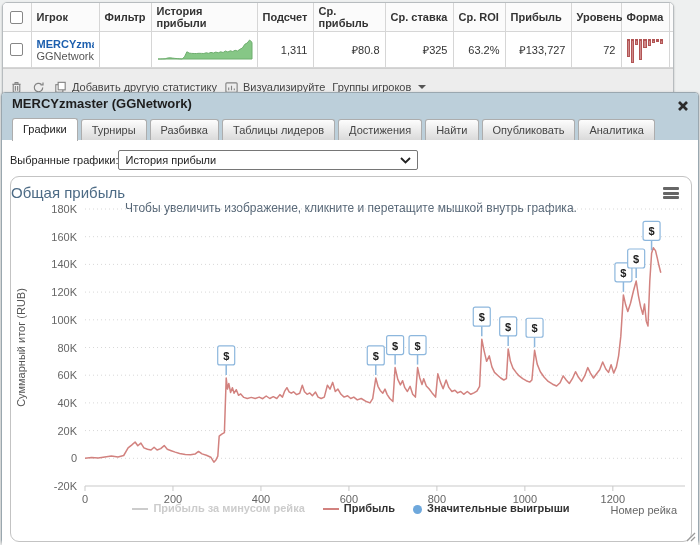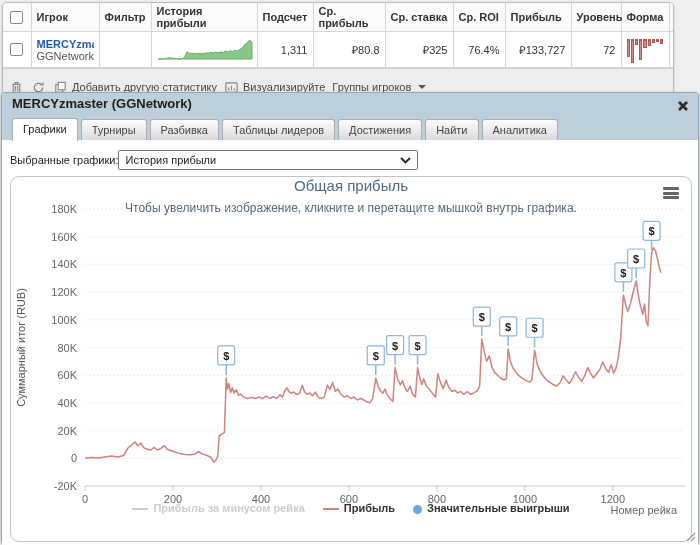--- a/index.html
+++ b/index.html
@@ -38,21 +38,21 @@
     border-radius:3px 3px 0 0; padding:4px 10px 4px 10px; color:#444; cursor:pointer; white-space:nowrap; }
   .tab.active { background:#fff; color:#222; padding-bottom:6px; position:relative; top:1px; }
   .panel-body { background:#fff; padding:8px; border-radius:0 0 4px 4px; }
   .select-row { display:flex; align-items:center; padding:2px 0 6px 0; color:#222; }
   .fake-select { width:300px; height:20px; border:1px solid #767676; border-radius:2px; background:#fff;
     display:flex; align-items:center; justify-content:space-between; padding:0 6px; cursor:pointer; }
   .fake-select .chev svg { display:block; }
 
   
   .chart-box { position:relative; width:682px; height:366px; border:1px solid #c3c3c3; border-radius:9px; background:#fff; }
-  .chart-title { position:absolute; top:0; left:0; right:0; text-align:center; font-size:15px; color:#4d6b85; }
+  .chart-title { position:absolute; top:7px; left:0; right:0; text-align:left; font-size:15px; color:#4d6b85; }
   .chart-subtitle { position:absolute; top:24px; left:0; right:0; text-align:center; font-size:12px; color:#566676; }
   .chart-menu { position:absolute; top:10px; right:12px; width:16px; height:12px; display:flex; flex-direction:column; justify-content:space-between; cursor:pointer; }
   .chart-menu span { height:3px; background:#666; border-radius:1px; }
   .chart-svg { position:absolute; left:0; top:0; }
   .legend { position:absolute; left:0; right:0; top:325px; text-align:center; font-weight:bold; color:#333; }
   .legend .li { display:inline-block; margin:0 9px; white-space:nowrap; }
   .legend .dash { display:inline-block; width:16px; height:2px; vertical-align:middle; margin-right:5px; }
   .legend .dot { display:inline-block; width:9px; height:9px; border-radius:50%; vertical-align:middle; margin-right:5px; }
   .legend .li.disabled { color:#ccc; }
   .xlabel { position:absolute; right:14px; top:327px; color:#666; font-weight:normal; }
@@ -107,21 +107,21 @@
         </td>
         <td></td>
         <td>
           <svg id="sparkline" width="96" height="24">
               <path d="M1,22 L1.0,22.0 L3.4,22.0 L5.8,21.9 L8.2,21.8 L10.6,21.0 L13.1,20.8 L15.5,21.1 L17.9,21.4 L20.3,21.6 L22.7,21.8 L25.1,22.0 L27.5,19.8 L29.9,14.8 L32.3,16.1 L34.7,16.4 L37.2,16.5 L39.6,16.5 L42.0,16.3 L44.4,16.4 L46.8,16.5 L49.2,15.8 L51.6,16.3 L54.0,15.4 L56.4,16.0 L58.8,15.1 L61.3,15.8 L63.7,14.8 L66.1,15.5 L68.5,14.0 L70.9,15.0 L73.3,13.8 L75.7,14.5 L78.1,13.3 L80.5,14.0 L82.9,12.3 L85.4,11.0 L87.8,7.3 L90.2,6.0 L92.6,3.0 L95.0,5.3 L95,22 Z" fill="#86c786" stroke="#6fae6f" stroke-width="1"></path>
             </svg>
         </td>
         <td class="num">1,311</td>
         <td class="num">₽80.8</td>
         <td class="num">₽325</td>
-        <td class="num">76.4%</td>
+        <td class="num">63.2%</td>
         <td class="num">₽133,727</td>
         <td class="num">72</td>
         <td>
             <div class="formbars" id="formbars">
               <span style="height: 18px; background: rgb(207, 138, 138);"></span>
               <span style="height: 24px; background: rgb(207, 138, 138);"></span>
               <span style="height: 6px; background: rgb(207, 138, 138);"></span>
               <span style="height: 21px; background: rgb(207, 138, 138);"></span>
               <span style="height: 9px; background: rgb(207, 138, 138);"></span>
               <span style="height: 7px; background: rgb(207, 138, 138);"></span>
@@ -188,20 +188,21 @@
           <line x1="10" y1="2" x2="2" y2="10"></line>
       </svg>
     </span>
     <div class="tabstrip" id="tabstrip">
         <div class="tab active">Графики</div>
         <div class="tab">Турниры</div>
         <div class="tab">Разбивка</div>
         <div class="tab">Таблицы лидеров</div>
         <div class="tab">Достижения</div>
         <div class="tab">Найти</div>
+        <div class="tab">Опубликовать</div>
         <div class="tab">Аналитика</div>
       </div>
   </div>
   <div class="panel-body">
     <div class="select-row">
       <span>Выбранные графики:</span>
       <div class="fake-select">
         <span>История прибыли</span>
         <span class="chev">
           <svg width="11" height="7" viewBox="0 0 11 7" fill="none" stroke="#222" stroke-width="1.8">

